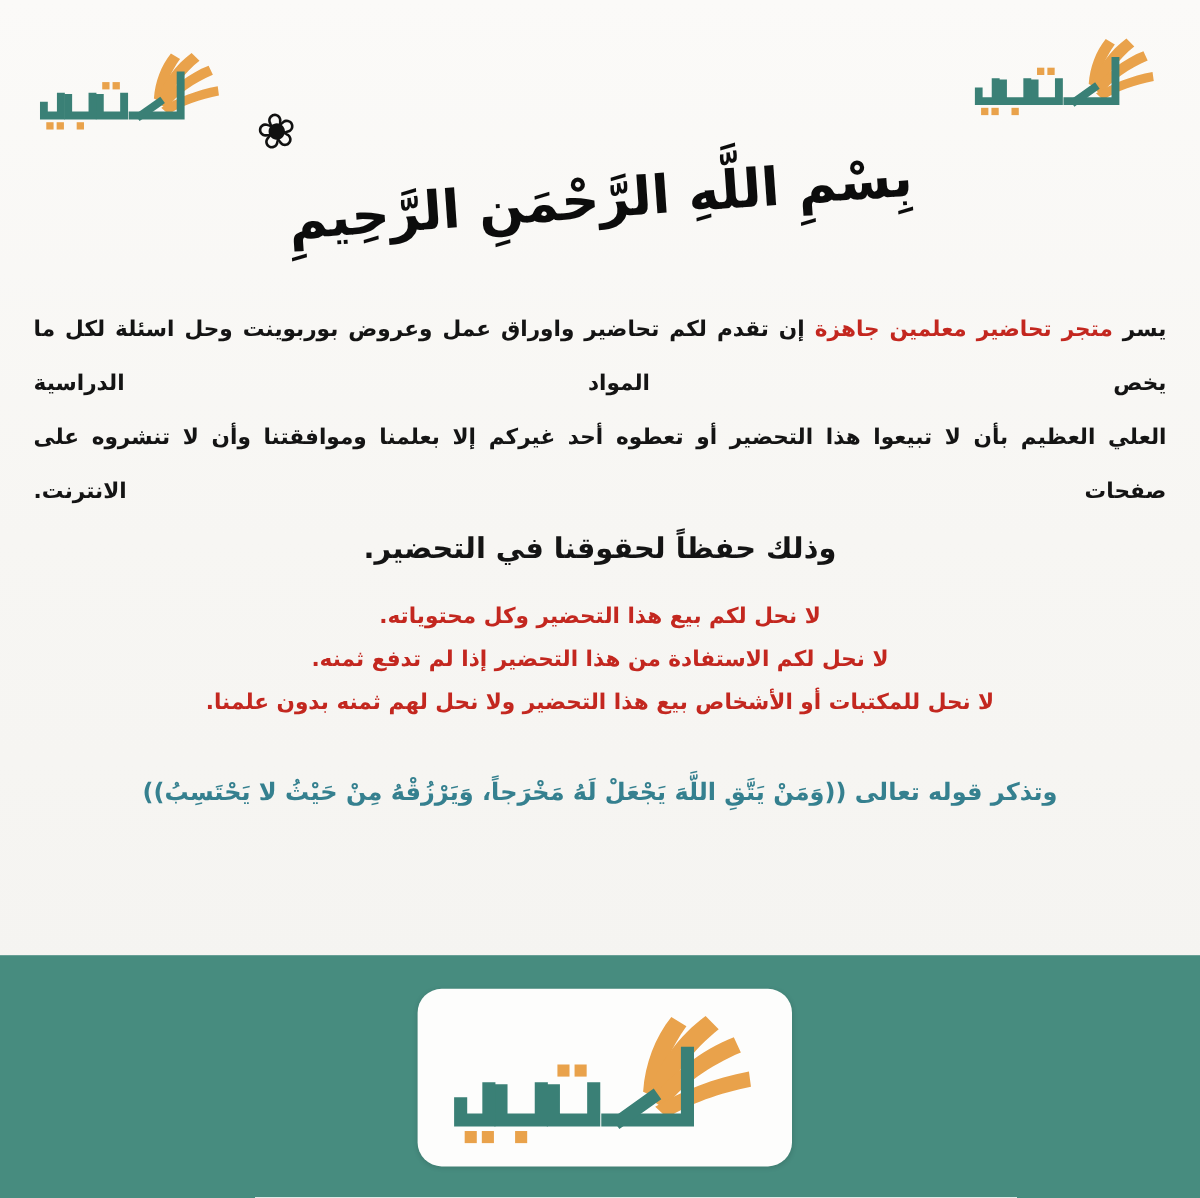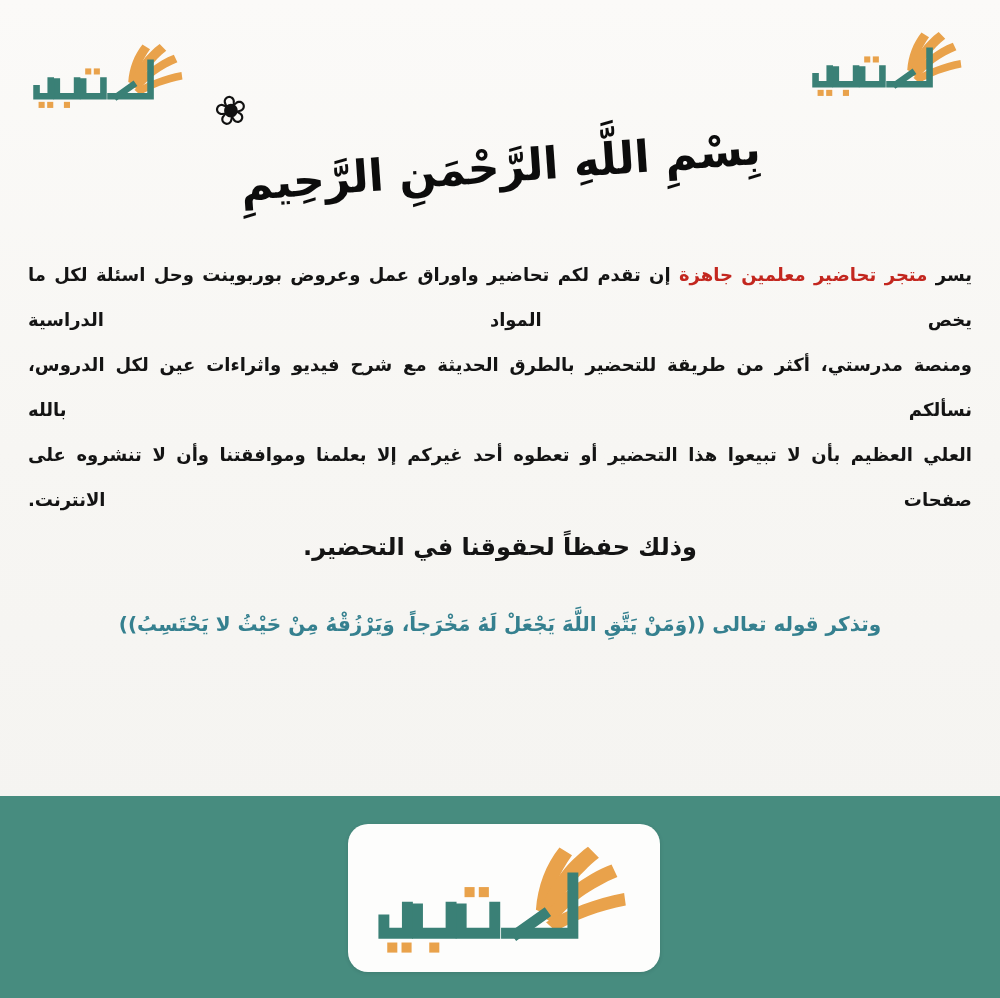--- a/index.html
+++ b/index.html
@@ -142,25 +142,29 @@
     <span class="flower">❀</span>
     <span class="bismillah-text">بِسْمِ اللَّهِ الرَّحْمَنِ الرَّحِيمِ</span>
   </div>
 
   <div class="content">
 
     <div class="intro">
       <div class="intro-line">
         <span>يسر </span><span class="highlight">متجر تحاضير معلمين جاهزة</span><span> إن تقدم لكم تحاضير واوراق عمل وعروض بوربوينت وحل اسئلة لكل ما يخص المواد الدراسية</span>
       </div>
-      <div class="intro-line">ومنصة مدرستي، أكثر من طريقة للتحضير بالطرق الحديثة مع شرح فيديو واثراءات عين لكل الدروس، نسألكم بالله</div>
       <div class="intro-line">العلي العظيم بأن لا تبيعوا هذا التحضير أو تعطوه أحد غيركم إلا بعلمنا وموافقتنا وأن لا تنشروه على صفحات الانترنت.</div>
       <div class="center-line">وذلك حفظاً لحقوقنا في التحضير.</div>
     </div>
 
+    <div class="warnings">
+      <div>لا نحل لكم بيع هذا التحضير وكل محتوياته.</div>
+      <div>لا نحل لكم الاستفادة من هذا التحضير إذا لم تدفع ثمنه.</div>
+      <div>لا نحل للمكتبات أو الأشخاص بيع هذا التحضير ولا نحل لهم ثمنه بدون علمنا.</div>
+    </div>
 
     <div class="verse-line">
       <span>وتذكر قوله تعالى </span><span>((وَمَنْ يَتَّقِ اللَّهَ يَجْعَلْ لَهُ مَخْرَجاً، وَيَرْزُقْهُ مِنْ حَيْثُ لا يَحْتَسِبُ))</span>
     </div>
 
   </div>
 
   <div class="footer">
     <div class="logo-card">
       <div class="logo-big" aria-label="كتبي">

